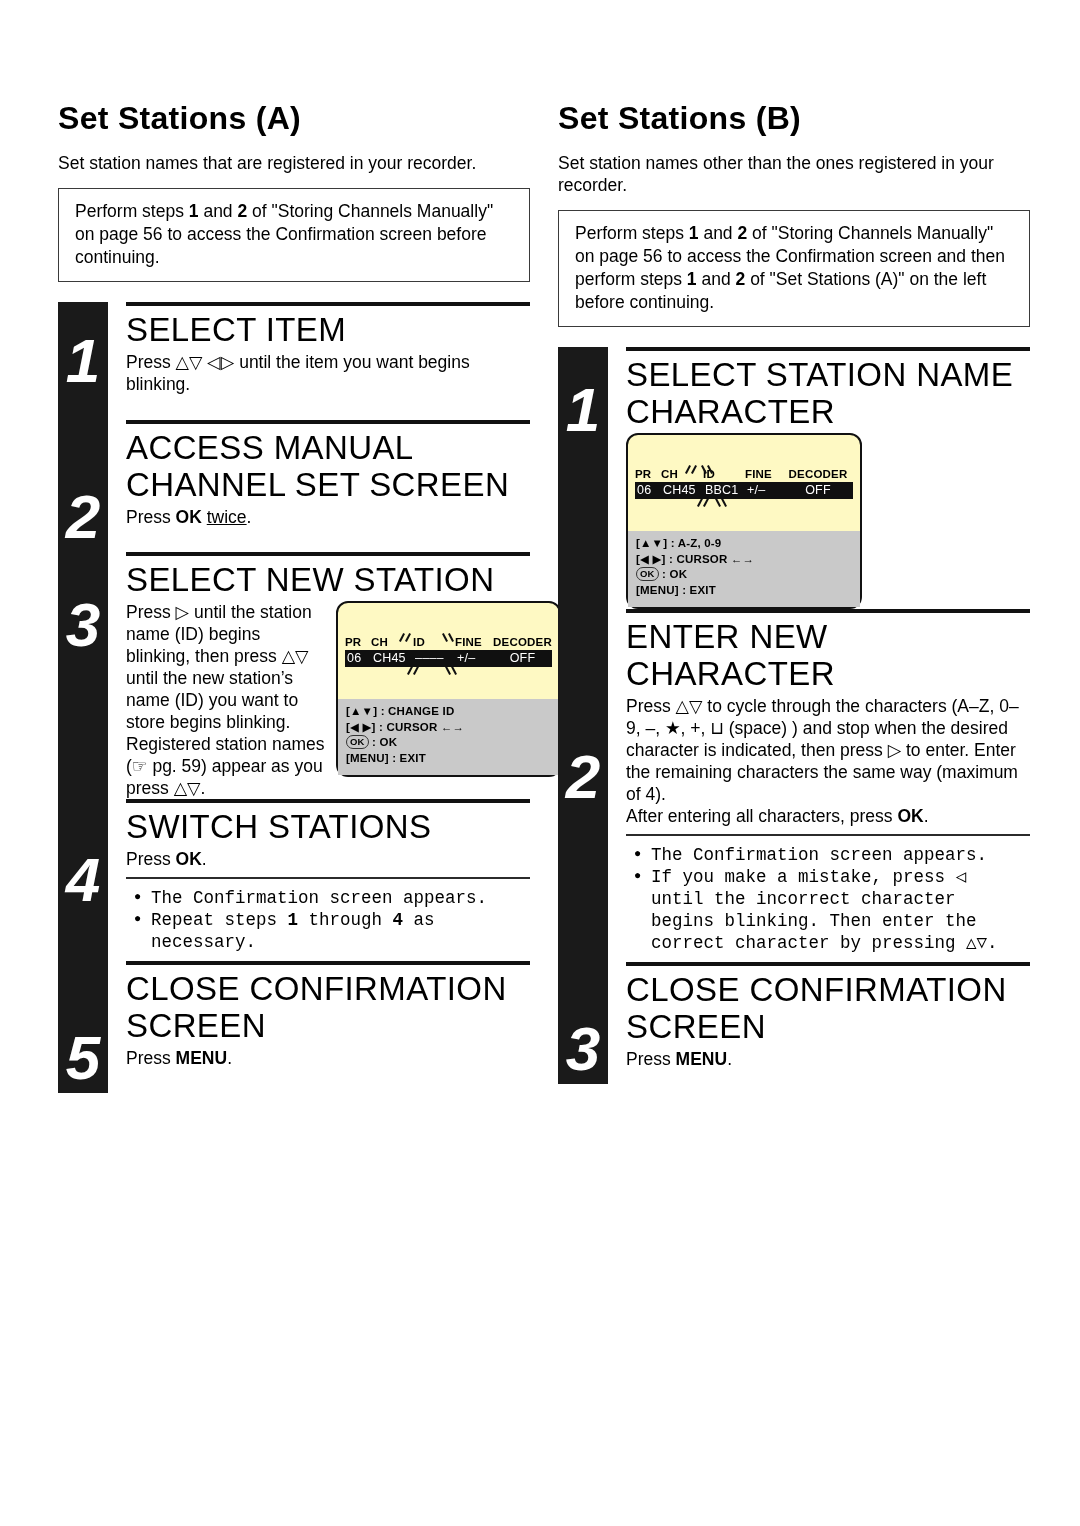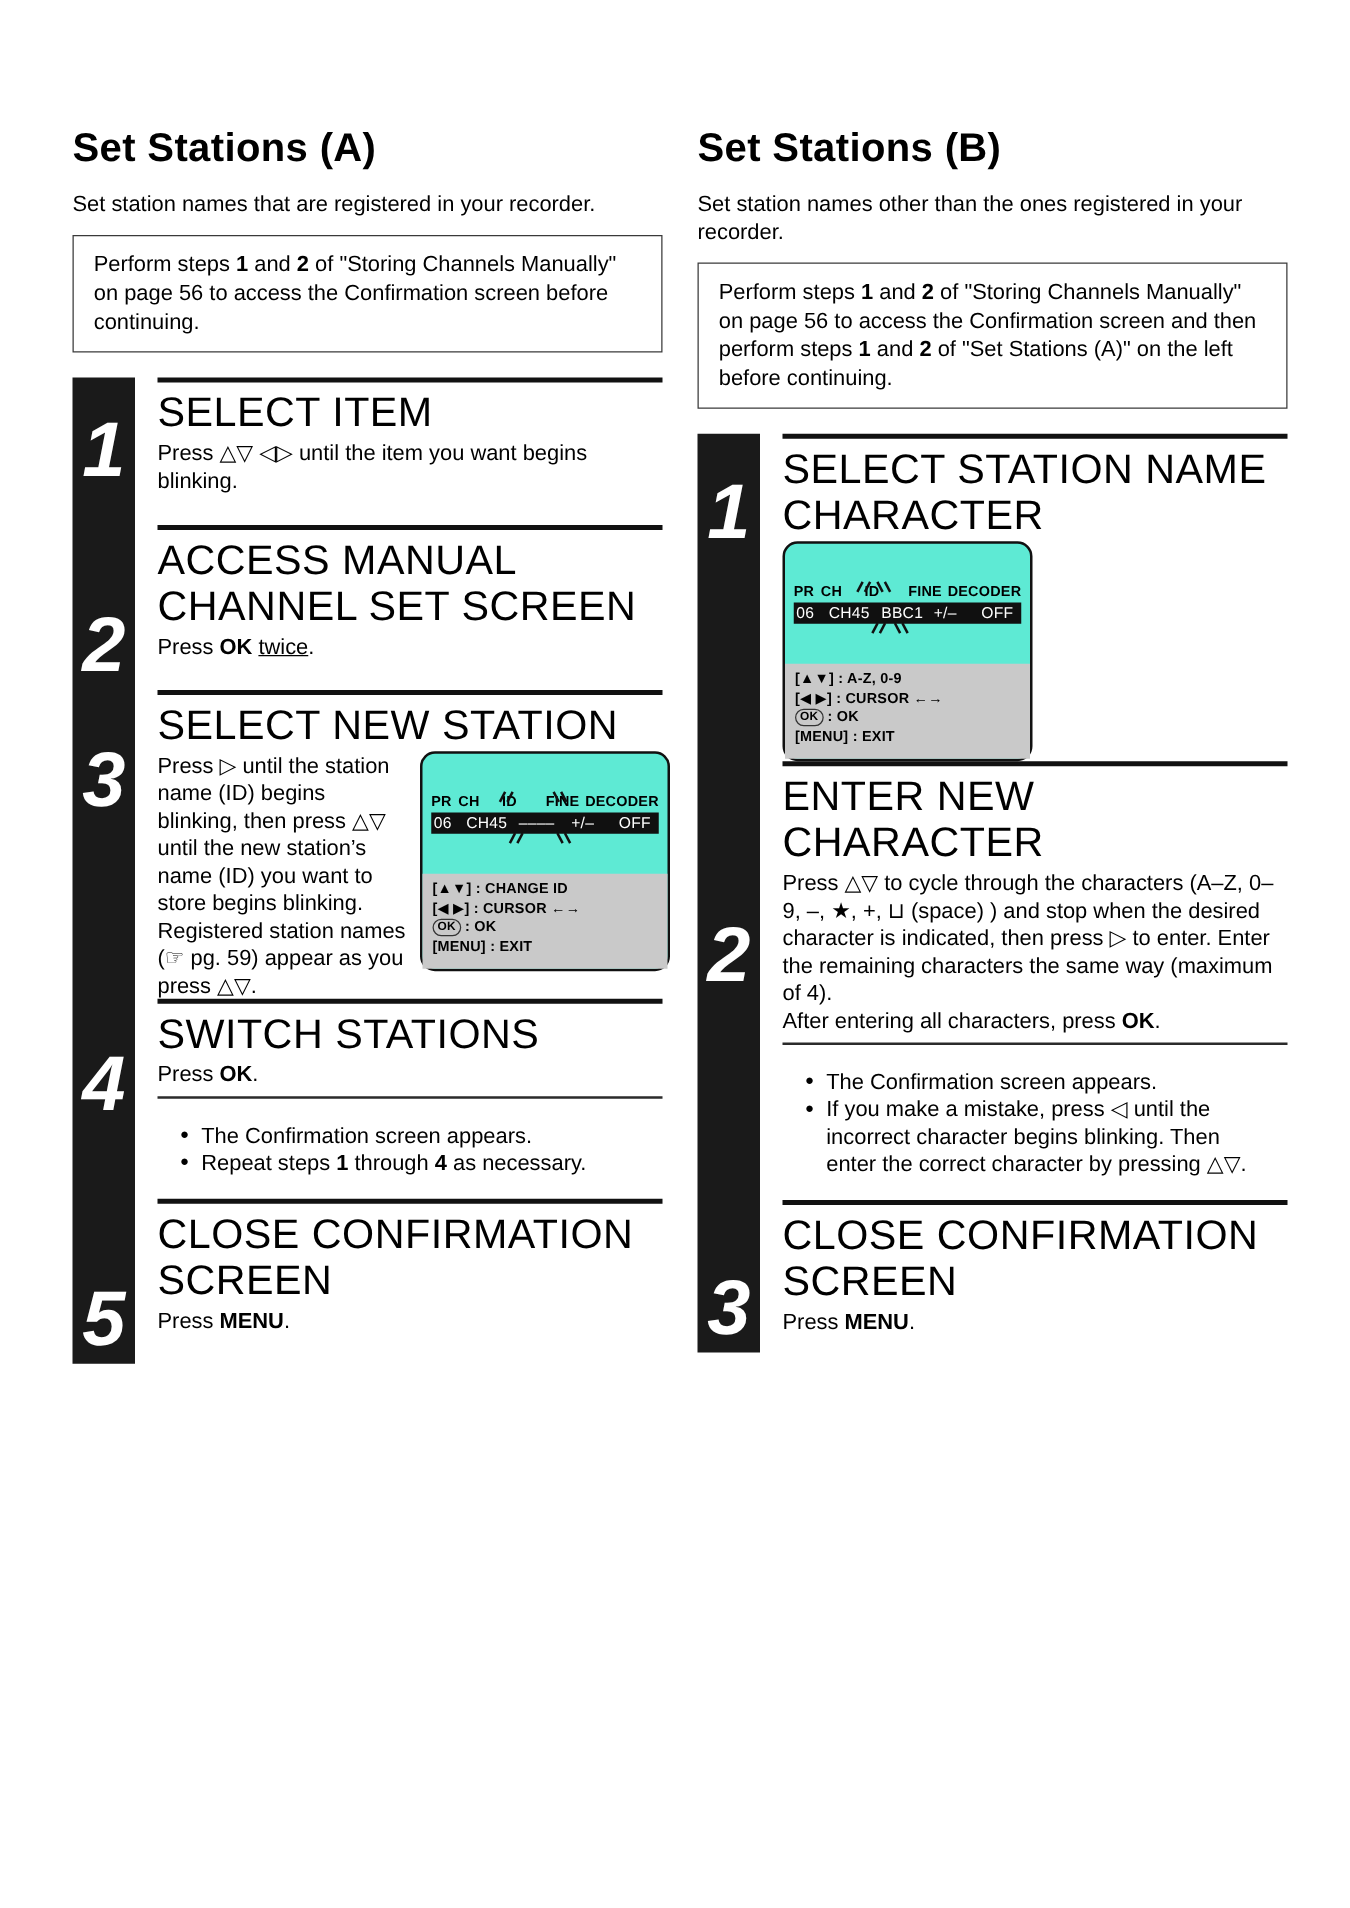--- a/index.html
+++ b/index.html
@@ -139,21 +139,21 @@
     line-height: 37px;
     font-weight: normal;
     letter-spacing: 0.4px;
     margin: 0 0 3px 0;
   }
   .step-body {
     font-size: 17.5px;
     line-height: 22px;
   }
   .step-body p { margin: 0; }
-  .bullets { margin: 18px; padding: 0; list-style: none; }
+  .bullets { margin: 8px; padding: 0; list-style: none; font-family: Liberation Mono, monospace; }
   .bullets li {
     font-size: 17.5px;
     line-height: 22px;
     padding-left: 17px;
     position: relative;
   }
   .bullets li::before {
     content: "\25CF";
     position: absolute;
     left: 0;
@@ -161,24 +161,24 @@
     font-size: 12px;
   }
   b { font-weight: bold; }
   .u { text-decoration: underline; }
 
   .step-flow { display: flex; gap: 10px; align-items: flex-start; }
   .step-flow .txt { flex: 0 0 200px; }
 
   
   .osd {
-    width: 200px;
+    width: 236px;
     border: 2.5px solid #111111;
     border-radius: 12px;
-    background: #5eead4;
+    background: #fef9c3;
     padding: 6px 0 0 0;
     box-sizing: border-box;
     font-family: "Liberation Sans", "DejaVu Sans", sans-serif;
   }
   .osd-top { height: 26px; }
   .osd-hdr {
     position: relative;
     display: flex;
     font-size: 11.5px;
     line-height: 14px;
@@ -197,21 +197,21 @@
     font-weight: normal;
     letter-spacing: 0.2px;
     margin: 1px 7px 0 7px;
     padding: 0 2px;
     box-sizing: border-box;
   }
   .c-pr   { width: 26px; }
   .c-ch   { width: 42px; }
   .c-id   { width: 42px; }
   .c-fine { width: 38px; }
-  .c-dec  { flex: 1; text-align: left; }
+  .c-dec  { flex: 1; text-align: center; }
   .osd-gap { height: 32px; }
   .osd-legend {
     background: #c9c9c9;
     padding: 5px 8px 9px 8px;
     font-size: 11.5px;
     line-height: 15.5px;
     font-weight: bold;
     letter-spacing: 0.2px;
   }
   .ok-key {

